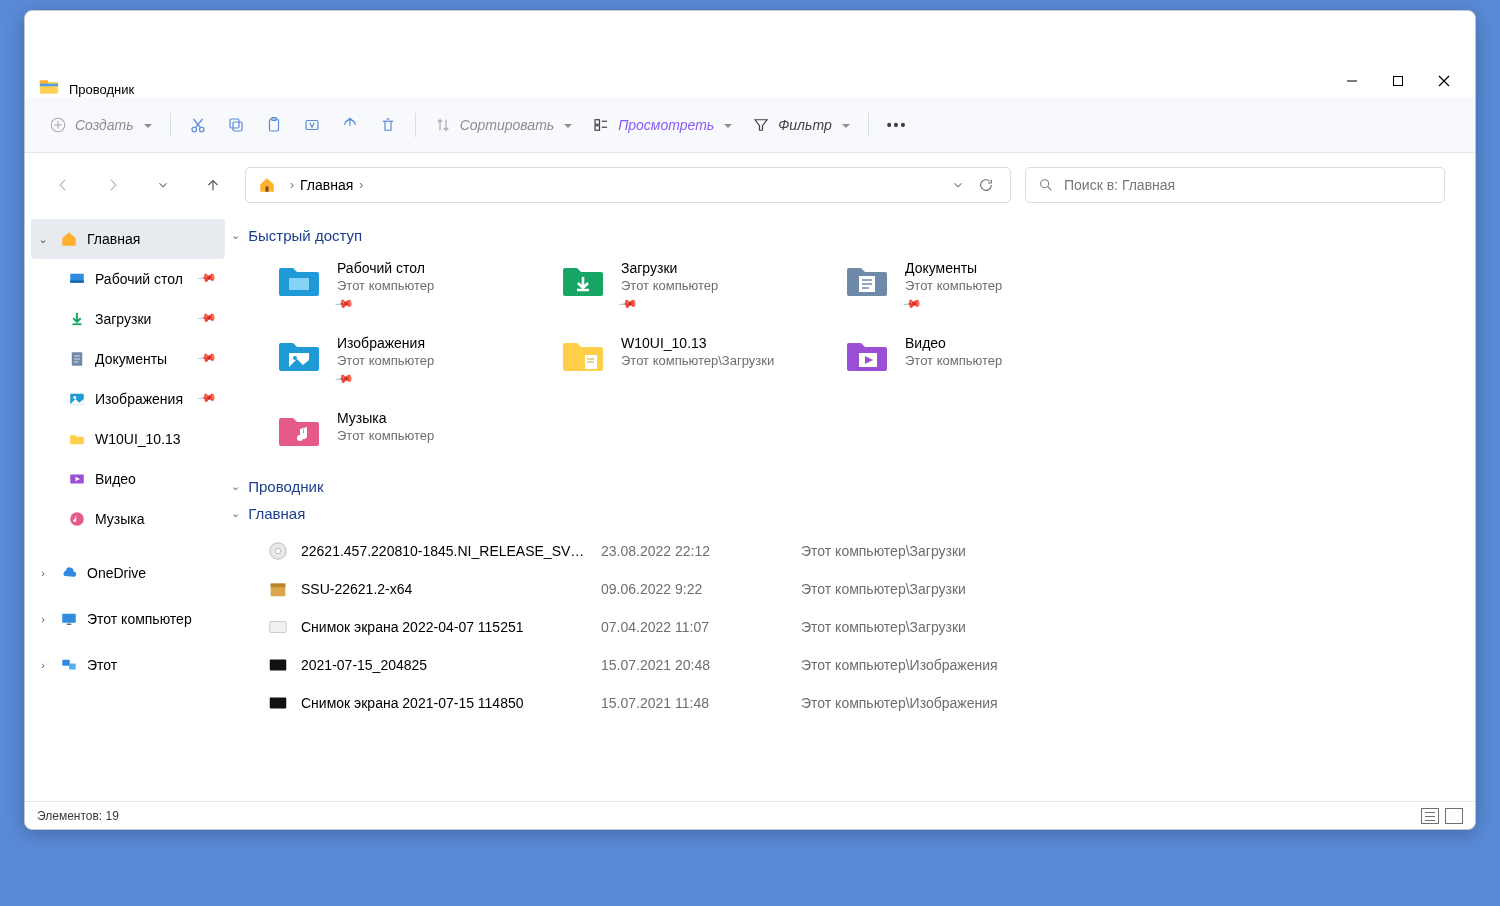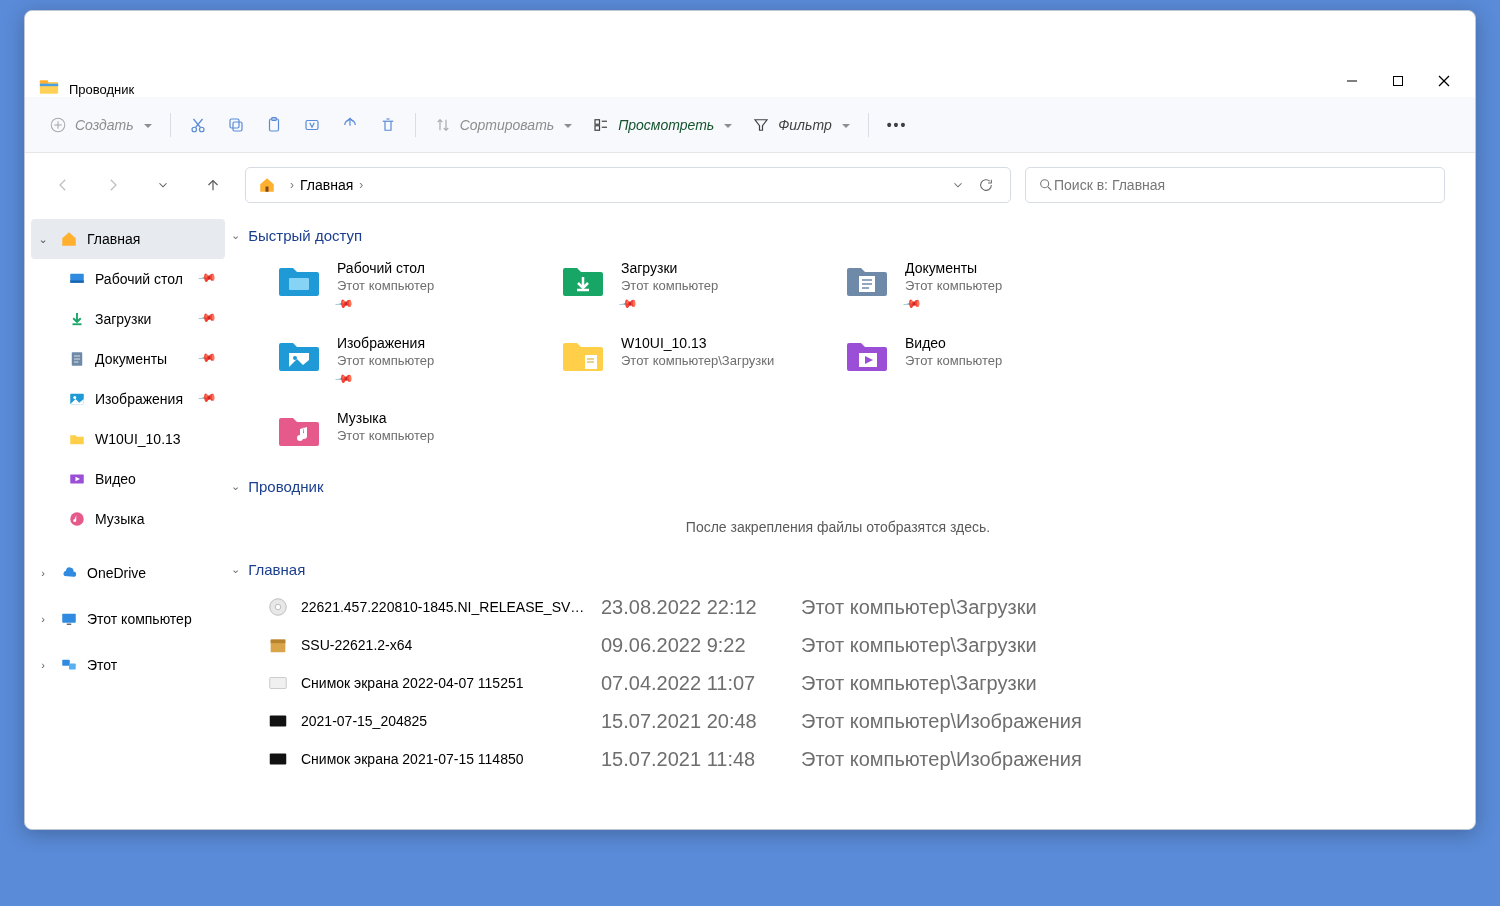--- a/index.html
+++ b/index.html
@@ -65,21 +65,21 @@
   .nav-btn.disabled { color:#bdbdbd; }
   .address-bar {
     flex:1; display:flex; align-items:center; border:1px solid #d7dbe4; border-radius:5px; height:36px; padding:0 10px 0 12px;
   }
   .crumb-home { color:#ff9900; display:flex; align-items:center; margin-right:8px;}
   .crumb-sep { color:#7a7a7a; margin: 0 6px; font-size:12px; }
   .crumb-text { color:#000; }
   .address-spacer { flex:1; }
   .address-chev, .address-refresh { width:28px; display:flex; justify-content:center; color:#6b6b6b; }
   .search-box {
-    width: 420px; display:flex; align-items:center; border:1px solid #d7dbe4; border-radius:5px; height:36px; padding:0 12px; color:#777; 
+    width: 420px; display:flex; align-items:center; border:1px solid #d7dbe4; border-radius:5px; height:36px; padding:0 12px; color:#777; gap:10px;
   }
   
   .body { flex:1; display:flex; min-height:0; }
   
   .sidebar { width: 200px; padding: 6px 0 0 6px; overflow-y:auto; }
   .nav-item {
     display:flex; align-items:center; height:40px; padding:0 6px 0 4px; gap:8px; border-radius:4px;
     font-size:14px; color:#000;
   }
   .nav-item.top { font-weight:400; }
@@ -107,21 +107,21 @@
   .qtile-sub { font-size:13px; color:#6e6e6e; margin-top:2px; }
   .qtile-pin { color:#7a7a7a; font-size:12px; margin-top:4px; transform:rotate(40deg); display:inline-block;}
   .empty-fav { text-align:center; color:#5a5a5a; font-size:14px; padding:14px 0 18px 0; }
   
   .recent-list { margin-left:36px; }
   .recent-row {
     display:grid; grid-template-columns: 34px 300px 200px 1fr; align-items:center; height:38px;
   }
   .recent-row .ficon { width:22px; height:22px; }
   .recent-row .name { color:#000; font-size:14px; overflow:hidden; text-overflow:ellipsis; white-space:nowrap; padding-right:10px;}
-  .recent-row .date, .recent-row .loc { color:#6e6e6e; font-size:20px; }
+  .recent-row .date, .recent-row .loc { color:#6e6e6e; font-size:14px; }
   
   .status-bar {
     height:28px; border-top:1px solid #e6e6e6; display:flex; align-items:center; padding:0 12px; font-size:12px; color:#3b3b3b;
   }
   .status-spacer { flex:1; }
   .view-toggle { display:flex; gap:6px; }
   .view-toggle span { width:18px; height:16px; border:1px solid #6f6f6f; display:inline-block;}
   
   svg { display:block; }
 </style>
@@ -229,21 +229,21 @@
           <svg width="18" height="18" viewBox="0 0 24 24" fill="none" stroke="#a9a9a9" stroke-width="1.6">
             <path d="M8 5 L8 19"></path>
             <path d="M5 8 L8 5 L11 8"></path>
             <path d="M16 19 L16 5"></path>
             <path d="M13 16 L16 19 L19 16"></path>
           </svg>
         </span>
       <span class="txt">Сортировать</span>
       <span class="chev-down"></span>
     </div>
-    <div class="toolbar-btn" style="color:#14532d">
+    <div class="toolbar-btn" style="color:#8b5cf6">
       <span class="toolbar-icon">
           <svg width="18" height="18" viewBox="0 0 24 24" fill="none" stroke="#414141" stroke-width="1.6">
             <rect x="4" y="5" width="6" height="6"></rect>
             <rect x="4" y="13" width="6" height="6"></rect>
             <line x1="13" y1="7" x2="20" y2="7"></line>
             <line x1="13" y1="15" x2="20" y2="15"></line>
           </svg>
         </span>
       <span class="txt">Просмотреть</span>
       <span class="chev-down"></span>
@@ -543,21 +543,20 @@
       <div class="qtile-sub">Этот компьютер</div>
 
     </div>
           </div>
         </div>
 
       <div class="section-head" style="margin-top:22px">
         <span class="section-chev">⌄</span>
         <span>Проводник</span>
       </div>
-      <div class="empty-fav">После закрепления файлы отобразятся здесь.</div>
 
       <div class="section-head">
         <span class="section-chev">⌄</span>
         <span>Главная</span>
       </div>
       <div class="recent-list" id="recent-list">
           <div class="recent-row">
             <span class="ficon">
               <svg width="22" height="22" viewBox="0 0 24 24">
                 <circle cx="12" cy="12" r="9" fill="#e8e8e8" stroke="#b8b8b8"></circle>
@@ -606,13 +605,21 @@
               </svg>
             </span>
     <span class="name">Снимок экрана 2021-07-15 114850</span>
     <span class="date">15.07.2021 11:48</span>
     <span class="loc">Этот компьютер\Изображения</span>
           </div>
         </div>
     </div>
   </div>
 
+  <div class="status-bar">
+    <span><span>Элементов:</span> <span>19</span></span>
+    <span class="status-spacer"></span>
+    <span class="view-toggle">
+      <span style="background:linear-gradient(#6f6f6f,#6f6f6f) 3px 3px/10px 1px no-repeat,linear-gradient(#6f6f6f,#6f6f6f) 3px 7px/10px 1px no-repeat,linear-gradient(#6f6f6f,#6f6f6f) 3px 11px/10px 1px no-repeat,#fff"></span>
+      <span></span>
+    </span>
+  </div>
 </div>
 
 </body></html>

